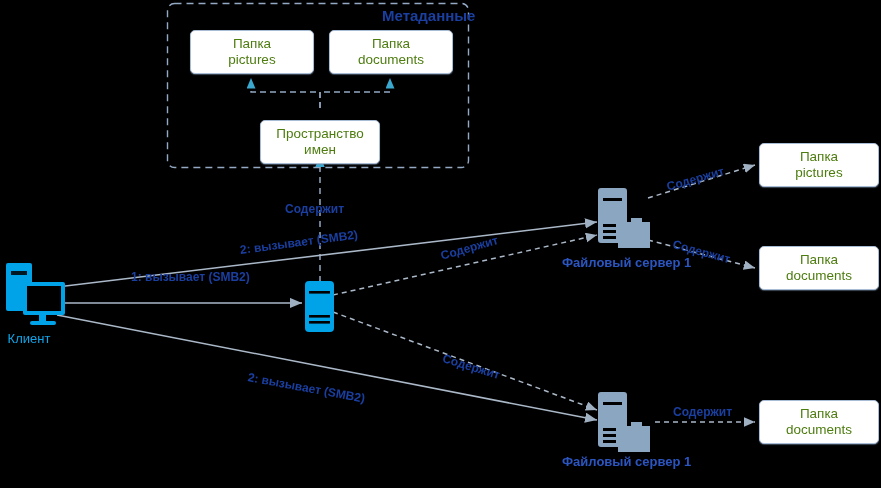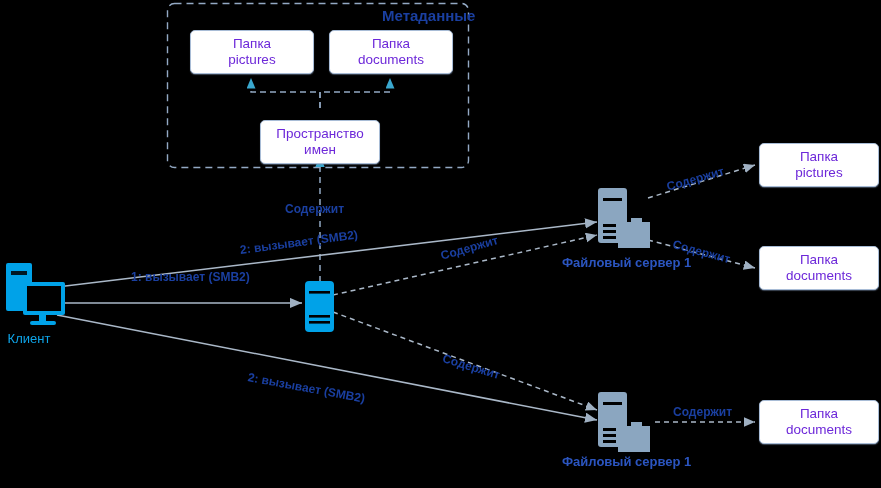--- a/index.html
+++ b/index.html
@@ -10,21 +10,21 @@
     overflow:hidden;
     font-family:"Liberation Sans","DejaVu Sans",sans-serif;
   }
   #svgroot{position:absolute;left:0;top:0;width:881px;height:488px;}
   .nodebox{
     position:absolute;
     background:#ffffff;
     border:1px solid #a8bcd6;
     border-radius:5px;
     box-sizing:border-box;
-    color:#6d28d9;
+    color:#4d7c0f;
     font-size:13.5px;
     line-height:16px;
     display:flex;
     align-items:center;
     justify-content:center;
     text-align:center;
     box-shadow:0 1px 1px rgba(120,140,170,.5);
   }
   .nodebox span{display:block;}
   .lbl{

